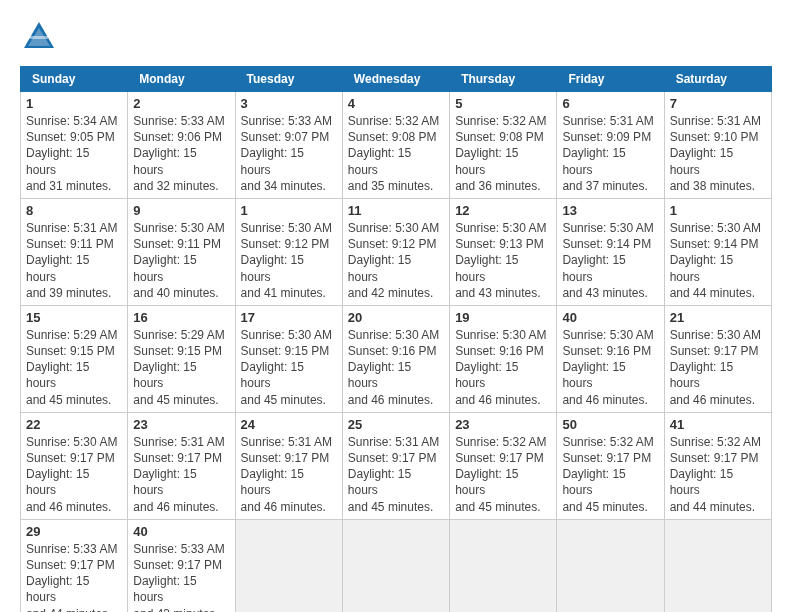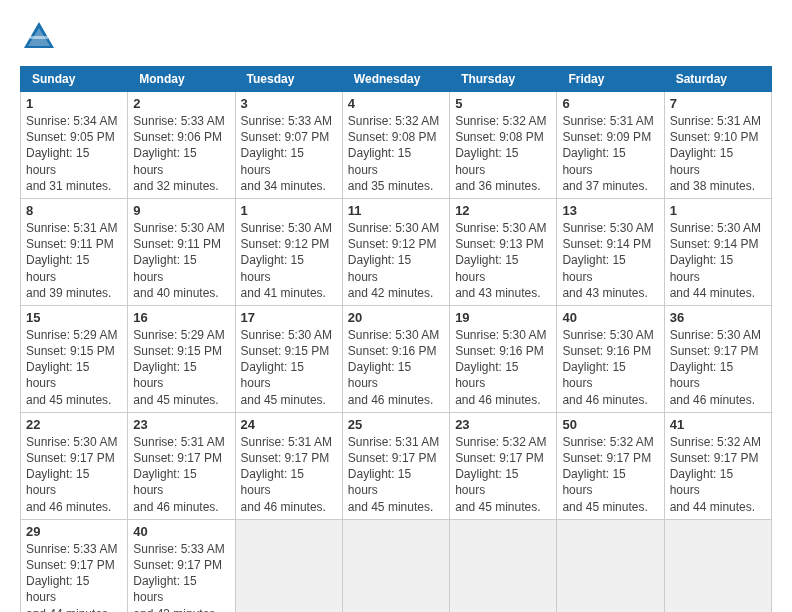--- a/index.html
+++ b/index.html
@@ -267,21 +267,21 @@
 and 46 minutes.</div>
           </td>
           <td>
             <span class="day-num">40</span>
             <div class="day-info" style="white-space: pre-line;">Sunrise: 5:30 AM
 Sunset: 9:16 PM
 Daylight: 15 hours
 and 46 minutes.</div>
           </td>
           <td>
-            <span class="day-num">36</span>
+            <span class="day-num">21</span>
             <div class="day-info" style="white-space: pre-line;">Sunrise: 5:30 AM
 Sunset: 9:17 PM
 Daylight: 15 hours
 and 46 minutes.</div>
           </td>
         </tr>
         <tr class="week-row">
           <td>
             <span class="day-num">22</span>
             <div class="day-info" style="white-space: pre-line;">Sunrise: 5:30 AM

